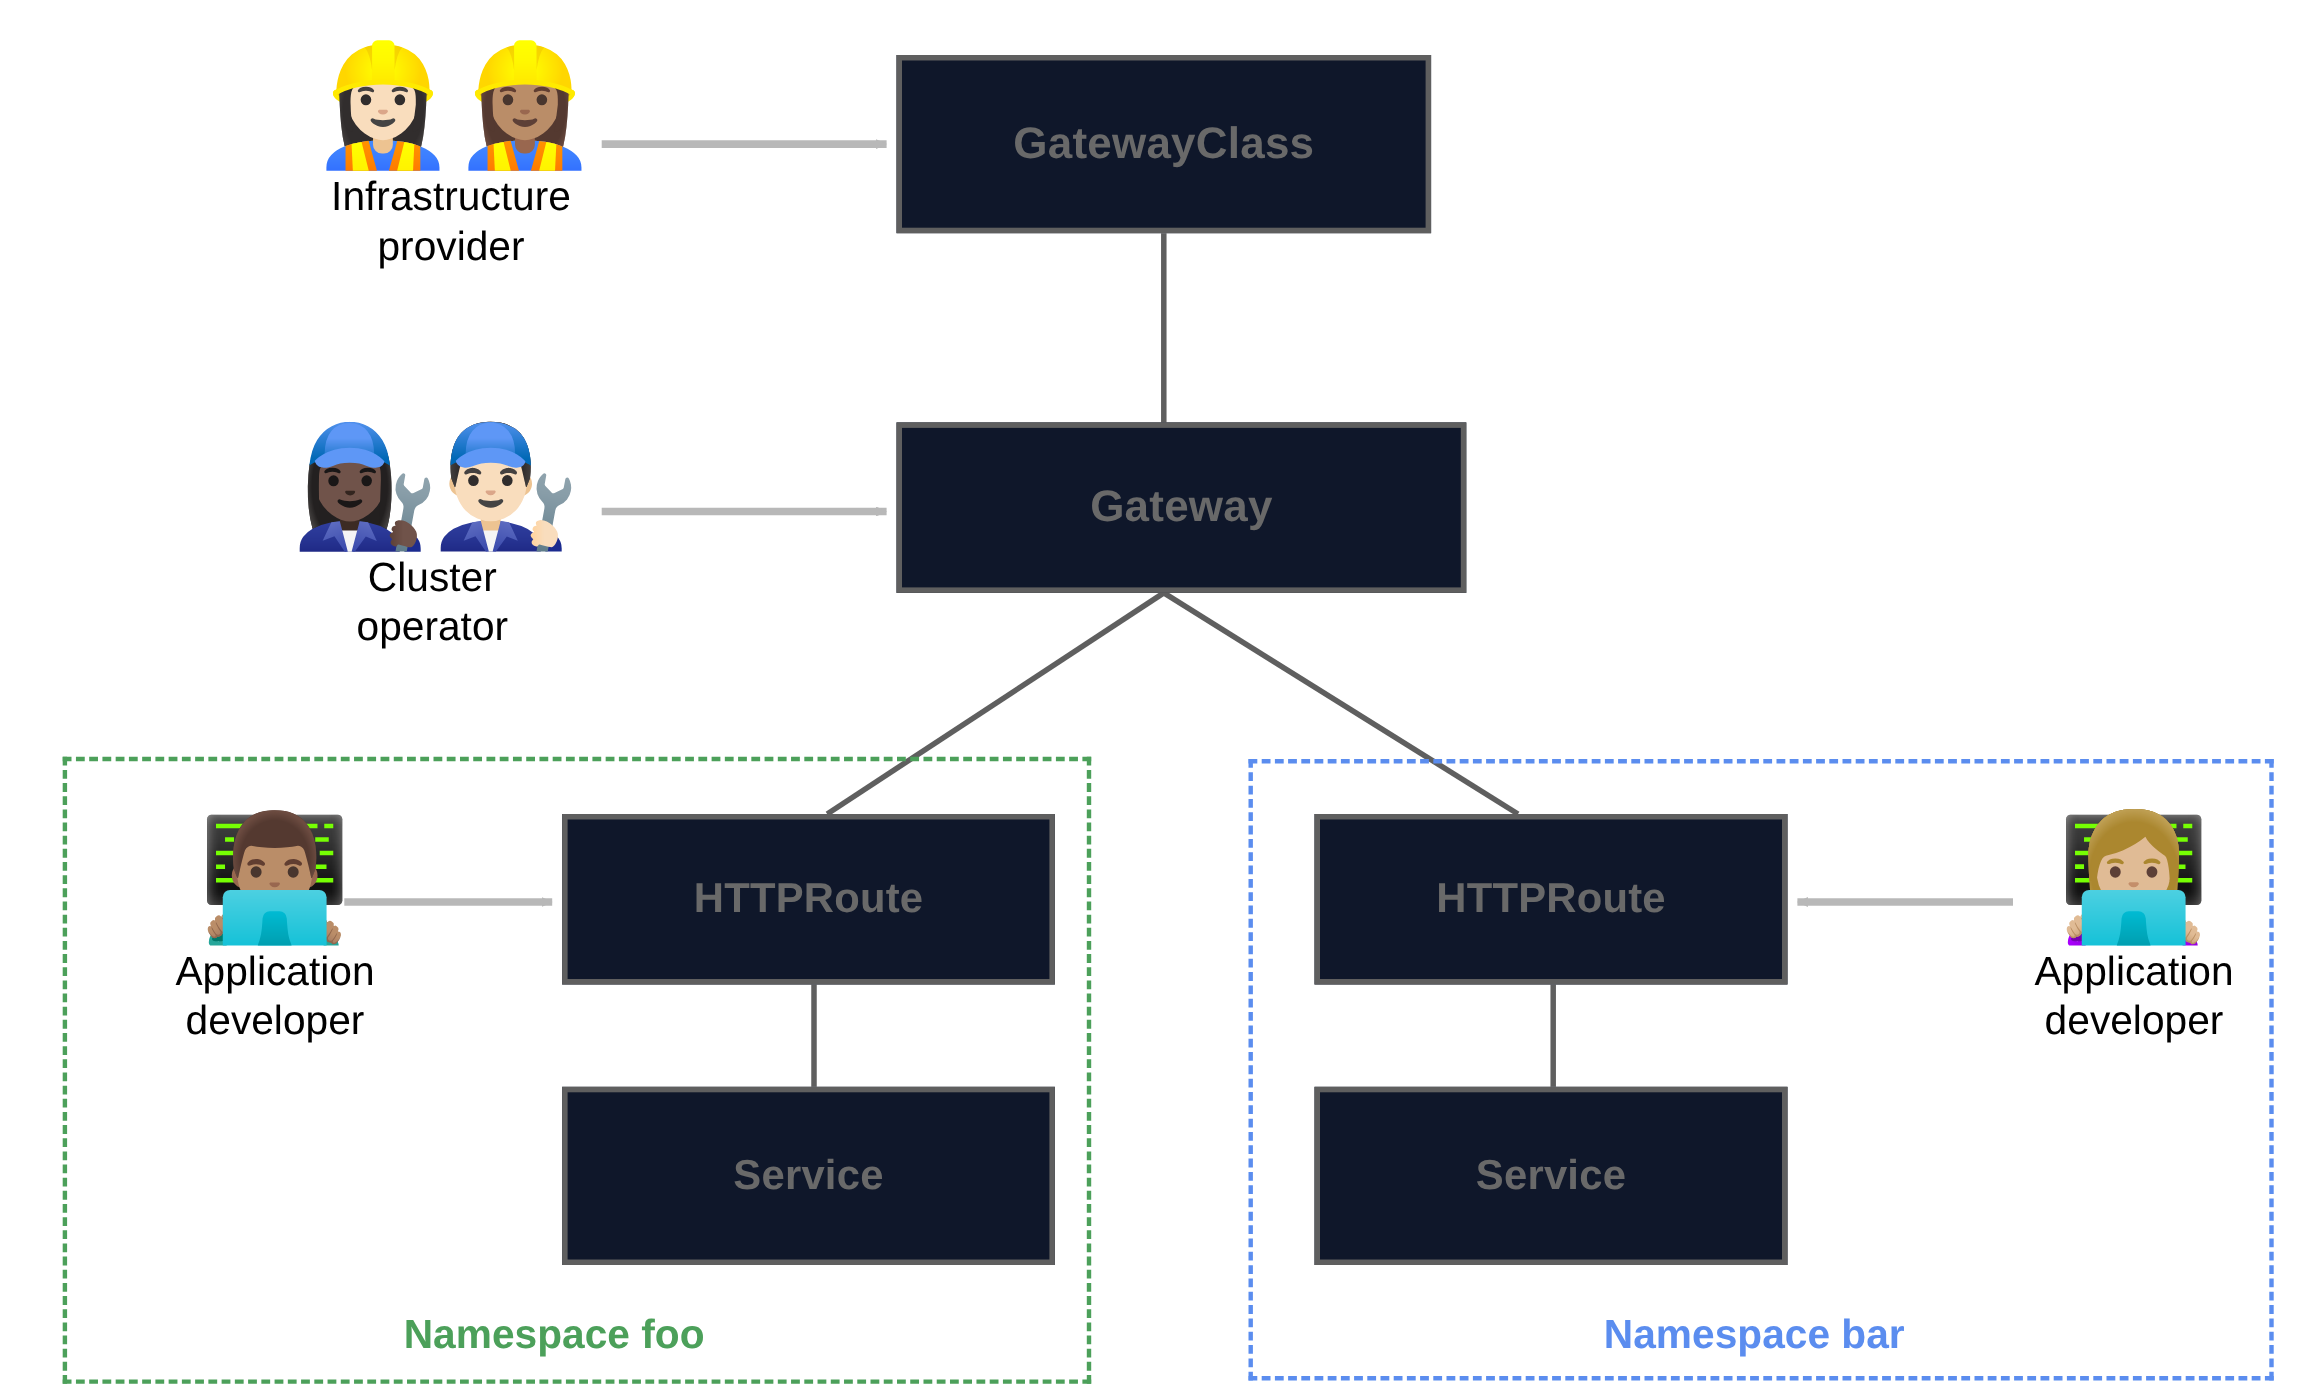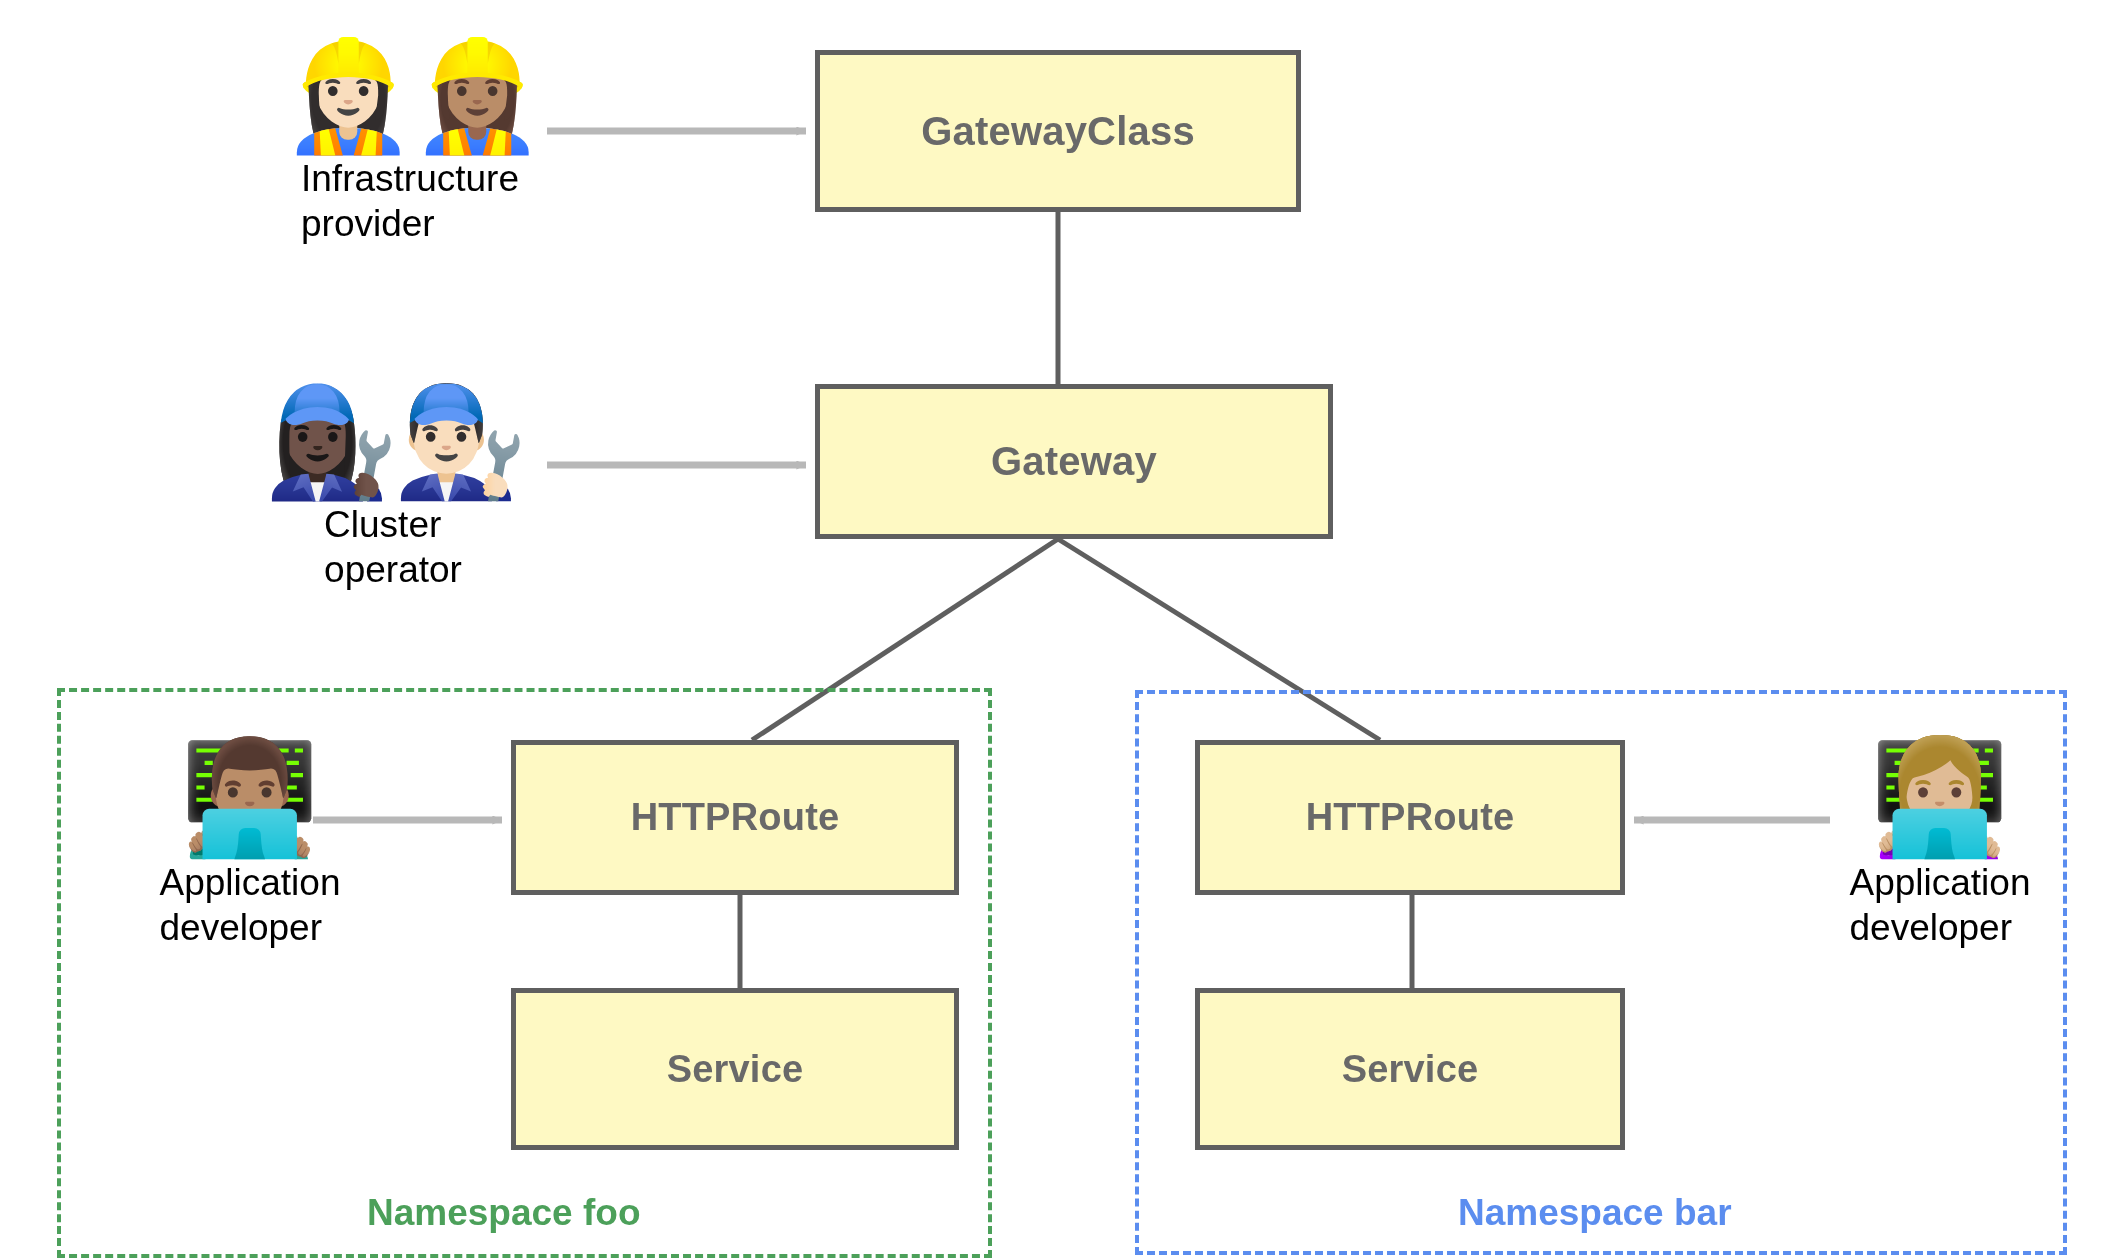--- a/index.html
+++ b/index.html
@@ -24,21 +24,21 @@
     position: absolute;
     left: 0; top: 0;
     width: 2112px;
     height: 1258px;
     pointer-events: none;
   }
   
   .res-box {
     position: absolute;
     box-sizing: border-box;
-    background: #fef9c3;
+    background: #0f172a;
     border: 5px solid #5f5f5f;
     display: flex;
     align-items: center;
     justify-content: center;
     z-index: 5;
   }
   .res-label {
     font-weight: bold;
     color: #696969;
     letter-spacing: 0.2px;
@@ -99,21 +99,21 @@
     flex-direction: row;
     line-height: 1;
     font-size: 108px;
     letter-spacing: -6px;
   }
   .persona-emojis.single { font-size: 112px; letter-spacing: 0; }
   .persona-caption {
     margin-top: 6px;
     font-size: 37px;
     color: #000000;
-    text-align: left;
+    text-align: center;
     line-height: 1.22;
     white-space: pre-line;
   }
   #persona-infra    { left: 275px;  top: 42px;  width: 270px; }
   #persona-cluster  { left: 258px;  top: 388px; width: 270px; }
   #persona-dev-foo  { left: 115px;  top: 742px; width: 270px; }
   #persona-dev-bar  { left: 1805px; top: 742px; width: 270px; }
 </style>
 </head>
 <body>

